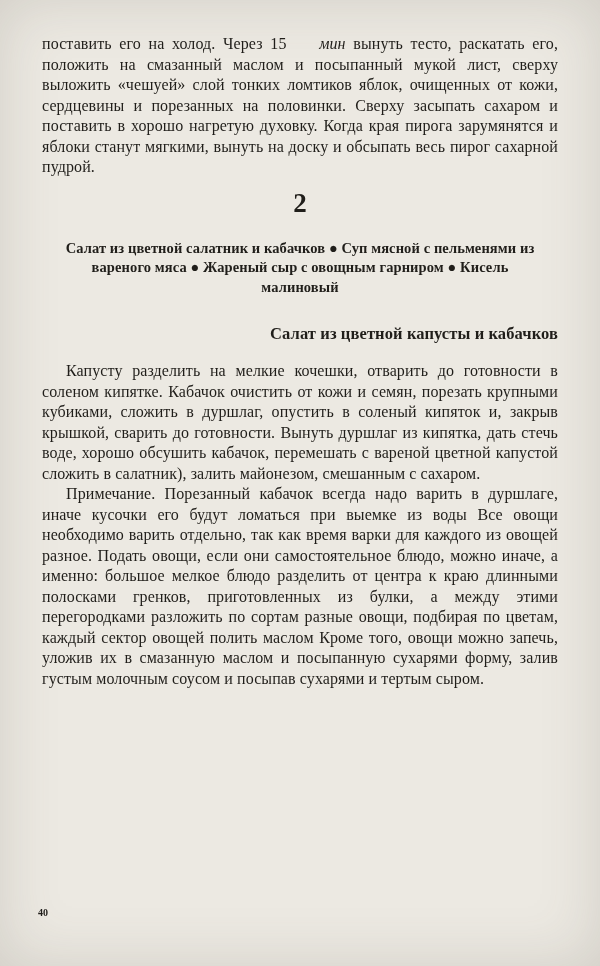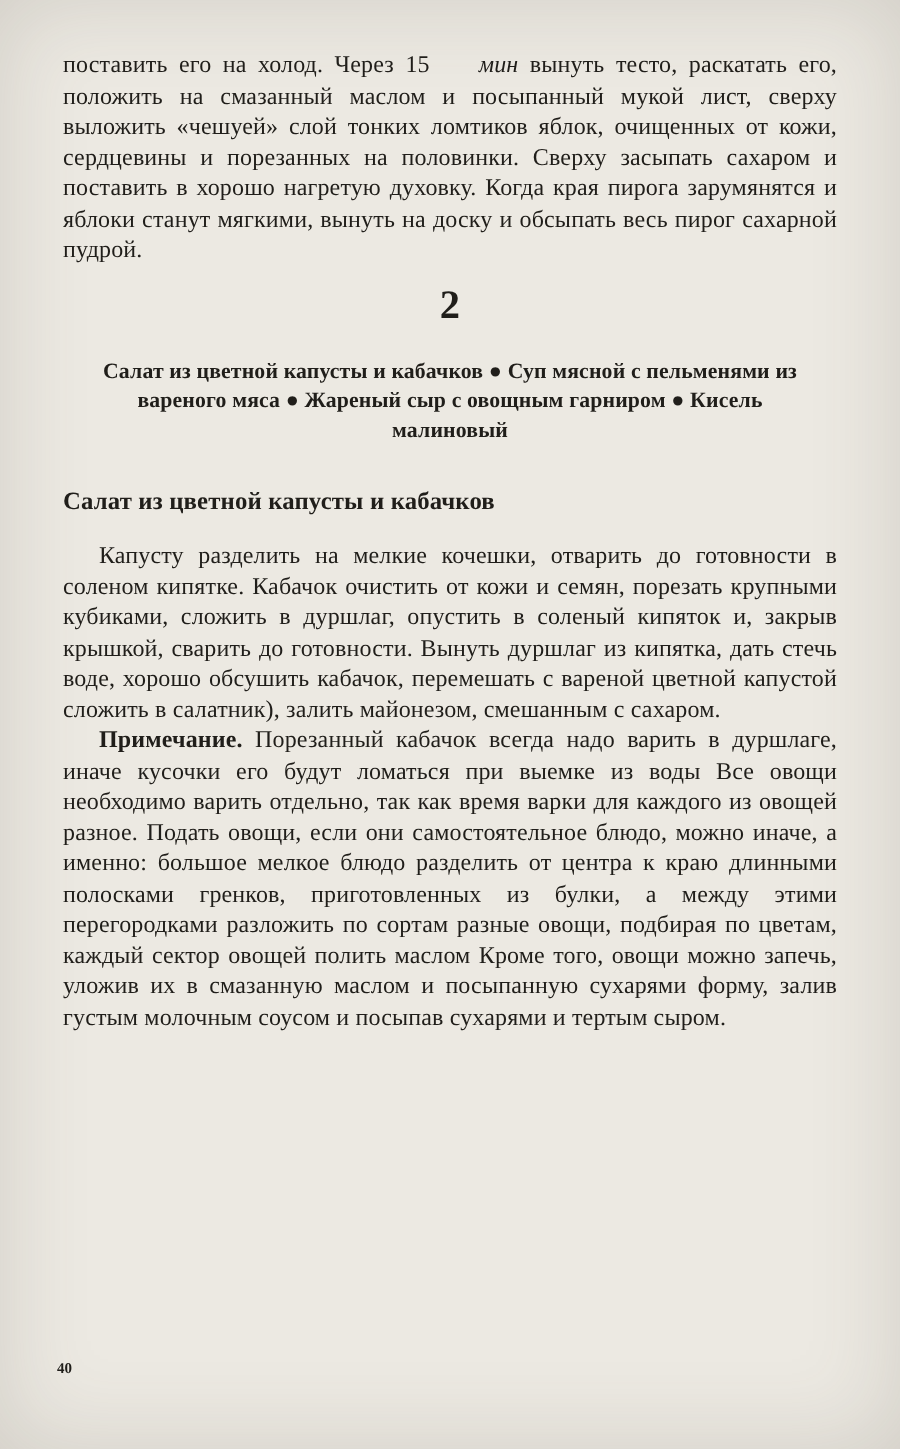--- a/index.html
+++ b/index.html
@@ -45,28 +45,28 @@
     font-weight: bold;
     font-size: 14.5px;
     line-height: 19.5px;
     text-align: center;
     margin: 0 auto 26px auto;
     max-width: 482px;
     letter-spacing: 0.1px;
   }
 
   .recipe-title {
-    text-align: left;
+    text-align: right;
     font-weight: bold;
     font-size: 16.5px;
     line-height: 21px;
     margin: 0 0 17px 0;
   }
 
-  .note-label { font-weight: bold; }
+  .note-label { font-weight: normal; }
 
   em.unit { font-style: italic; margin-left: 25px; }
 
   .page-number {
     position: absolute;
     left: 38px;
     bottom: 48px;
     font-size: 10px;
     font-weight: bold;
   }
@@ -75,21 +75,21 @@
 <body style="background: rgb(236, 233, 226); color: rgb(32, 30, 26);">
 
 <div class="scan-page">
 
   <div class="body-text">
 
     <p class="para no-indent"><span>поставить его на холод. Через 15 </span><em class="unit">мин</em><span> вынуть тесто, раскатать его, положить на смазанный маслом и посыпанный мукой лист, сверху выложить «чешуей» слой тонких ломтиков яблок, очищенных от кожи, сердцевины и порезанных на половинки. Сверху засыпать сахаром и поставить в хорошо нагретую духовку. Когда края пирога зарумянятся и яблоки станут мягкими, вынуть на доску и обсыпать весь пирог сахарной пудрой.</span></p>
 
     <div class="chapter-number">2</div>
 
-    <p class="menu-header">Салат из цветной капусты и кабачков ● Суп мясной с пельменями из вареного мяса ● Жареный сыр с овощным гарниром ● Кисель малиновый</p>
+    <p class="menu-header">Салат из цветной салатник и кабачков ● Суп мясной с пельменями из вареного мяса ● Жареный сыр с овощным гарниром ● Кисель малиновый</p>
 
     <h2 class="recipe-title">Салат из цветной капусты и кабачков</h2>
 
 
     <p class="para indent">Капусту разделить на мелкие кочешки, отварить до готовности в соленом кипятке. Кабачок очистить от кожи и семян, порезать крупными кубиками, сложить в дуршлаг, опустить в соленый кипяток и, закрыв крышкой, сварить до готовности. Вынуть дуршлаг из кипятка, дать стечь воде, хорошо обсушить кабачок, перемешать с вареной цветной капустой сложить в салатник), залить майонезом, смешанным с сахаром.</p>
 
     <p class="para indent"><span class="note-label">Примечание.</span><span> Порезанный кабачок всегда надо варить в дуршлаге, иначе кусочки его будут ломаться при выемке из воды Все овощи необходимо варить отдельно, так как время варки для каждого из овощей разное. Подать овощи, если они самостоятельное блюдо, можно иначе, а именно: большое мелкое блюдо разделить от центра к краю длинными полосками гренков, приготовленных из булки, а между этими перегородками разложить по сортам разные овощи, подбирая по цветам, каждый сектор овощей полить маслом Кроме того, овощи можно запечь, уложив их в смазанную маслом и посыпанную сухарями форму, залив густым молочным соусом и посыпав сухарями и тертым сыром.</span></p>
 
   </div>
 

